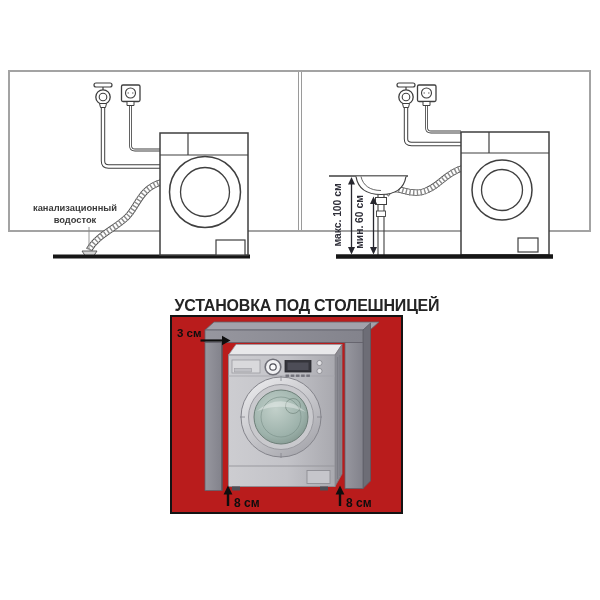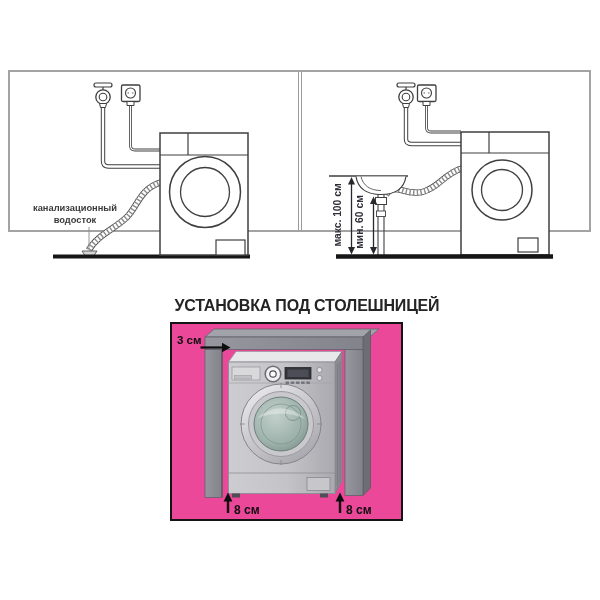--- a/index.html
+++ b/index.html
@@ -16,22 +16,22 @@
   .panel-divider{
     width:4px;height:100%;box-sizing:border-box;background:#fff;
     border-left:1px solid #9a9a9a;border-right:1px solid #9a9a9a;
   }
   .section-title{
     position:absolute;left:0;top:290px;width:600px;text-align:center;
     font-size:16px;font-weight:700;color:#242424;letter-spacing:-0.2px;
     margin:7px;
   }
   .bottom-panel{
-    position:absolute;left:170px;top:322px;width:233px;height:199px;
-    border:2px solid #141414;box-sizing:border-box;background:#ec4899;
+    position:absolute;left:170px;top:315px;width:233px;height:199px;
+    border:2px solid #141414;box-sizing:border-box;background:#b91c1c;
   }
   svg text{font-family:"Liberation Sans", sans-serif;}
 </style>
 </head>
 <body>
 
 <div class="canvas">
 
   <div class="top-panels">
 

